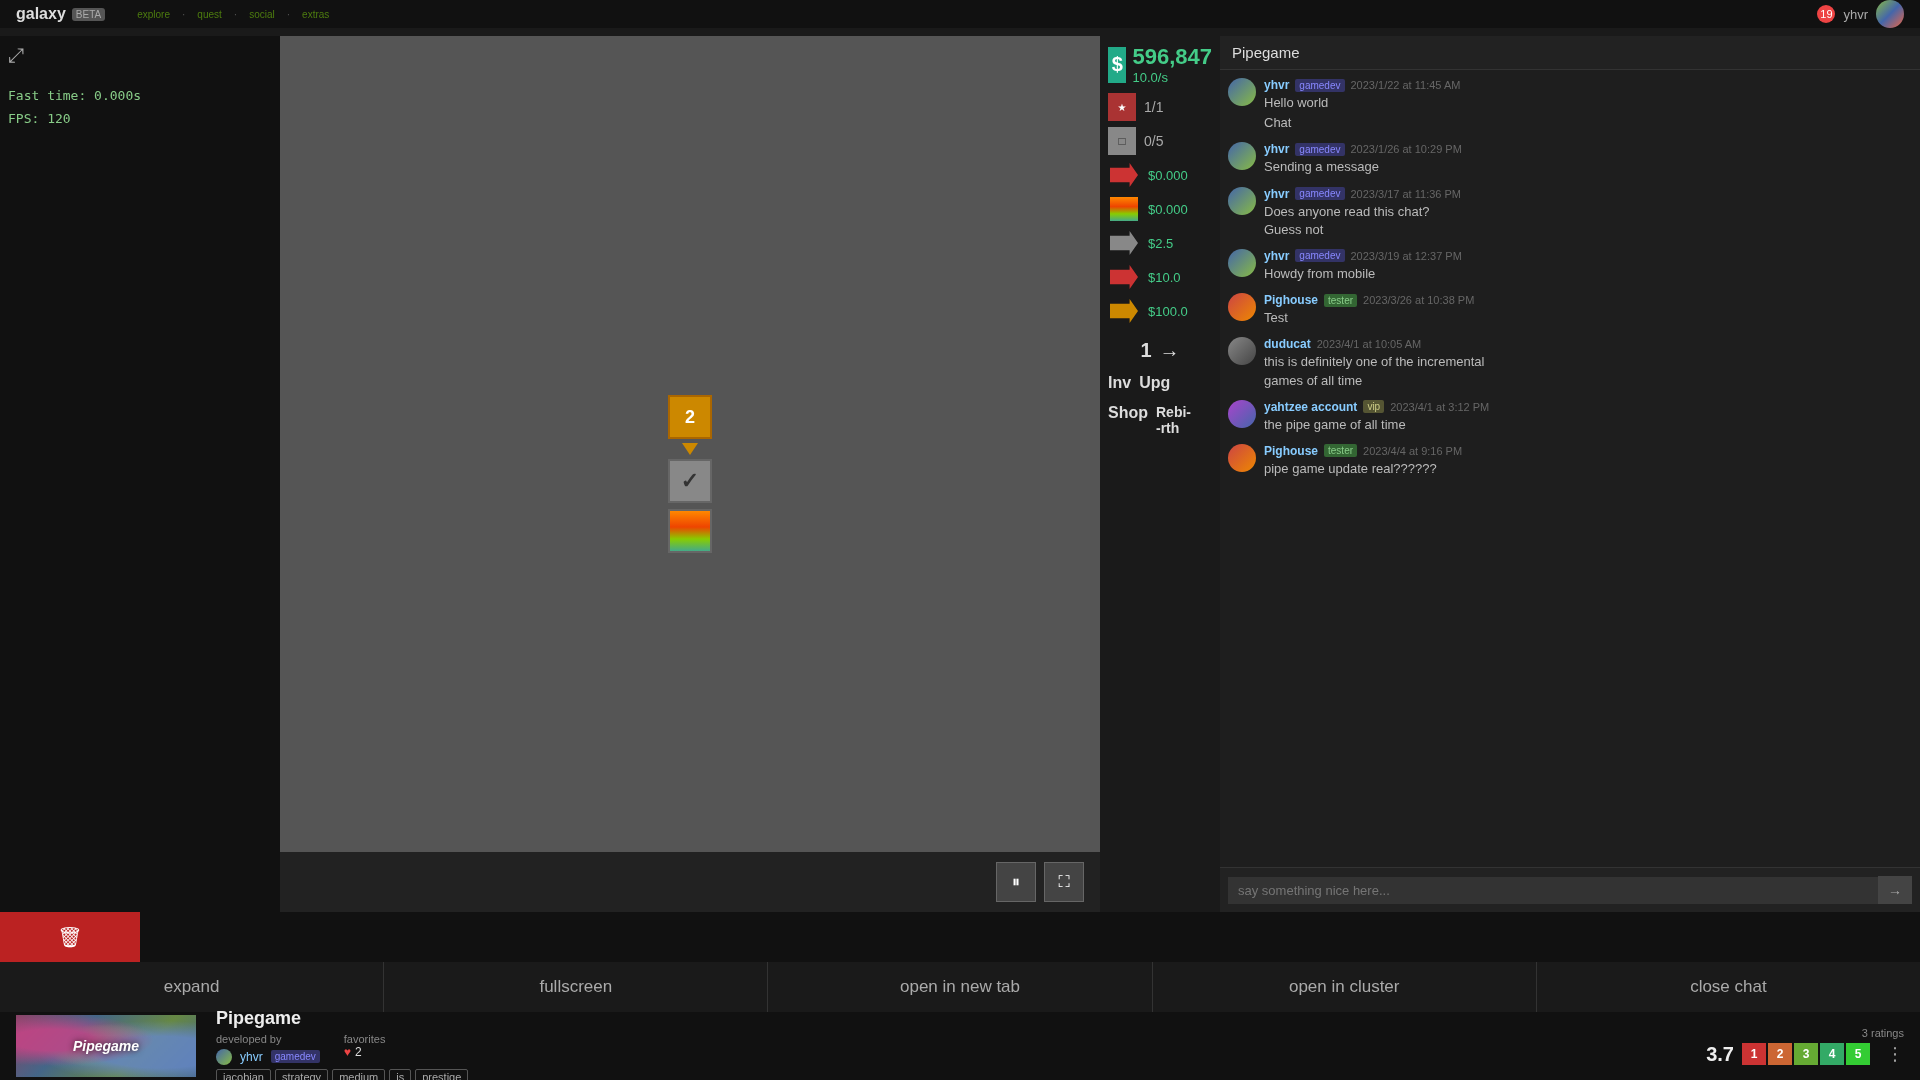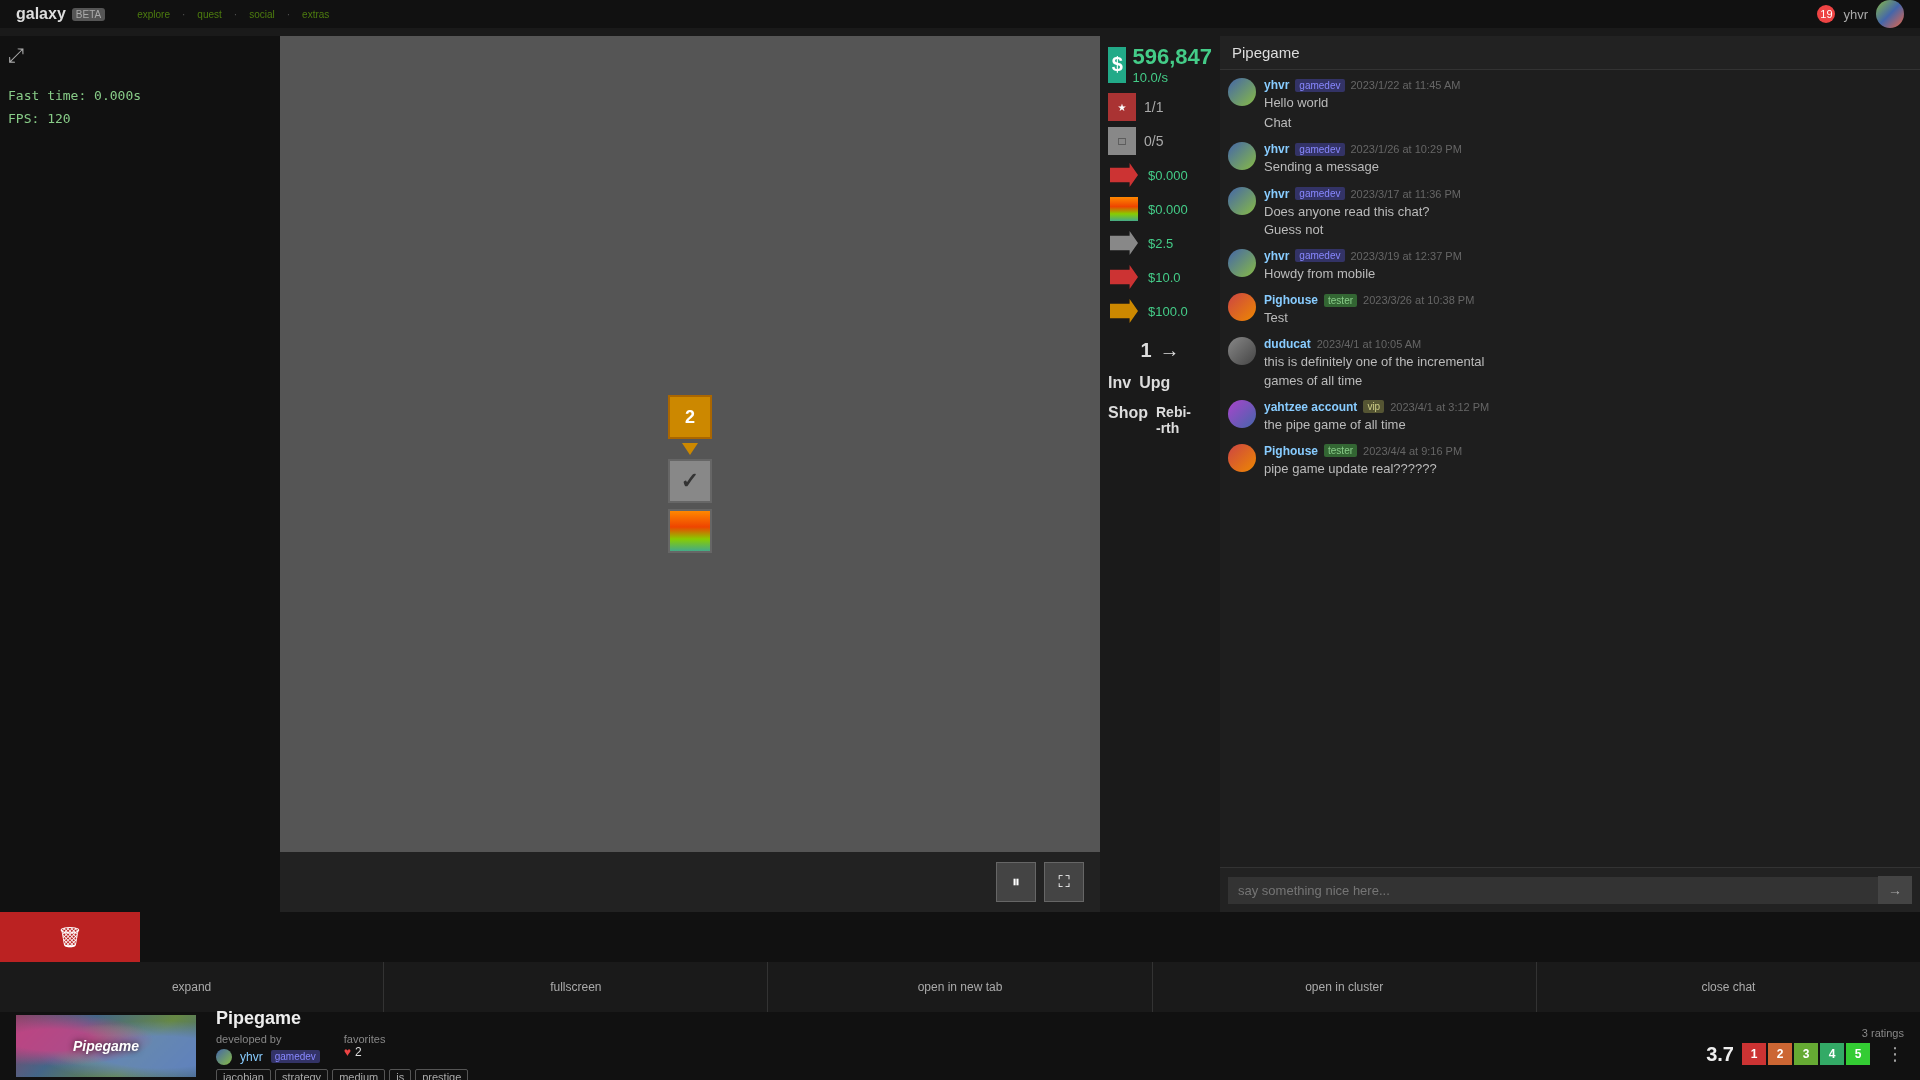--- a/index.html
+++ b/index.html
@@ -441,21 +441,21 @@
       display: flex;
     }
     .bottom-nav-item {
       flex: 1;
       display: flex;
       align-items: center;
       justify-content: center;
       cursor: pointer;
       border-right: 1px solid #333;
       color: #aaa;
-      font-size: 12px;
+      font-size: 17px;
     }
     .bottom-nav-item:last-child { border-right: none; }
 
     
     .game-info {
       position: absolute;
       bottom: 0;
       left: 0;
       right: 0;
       height: 68px;

